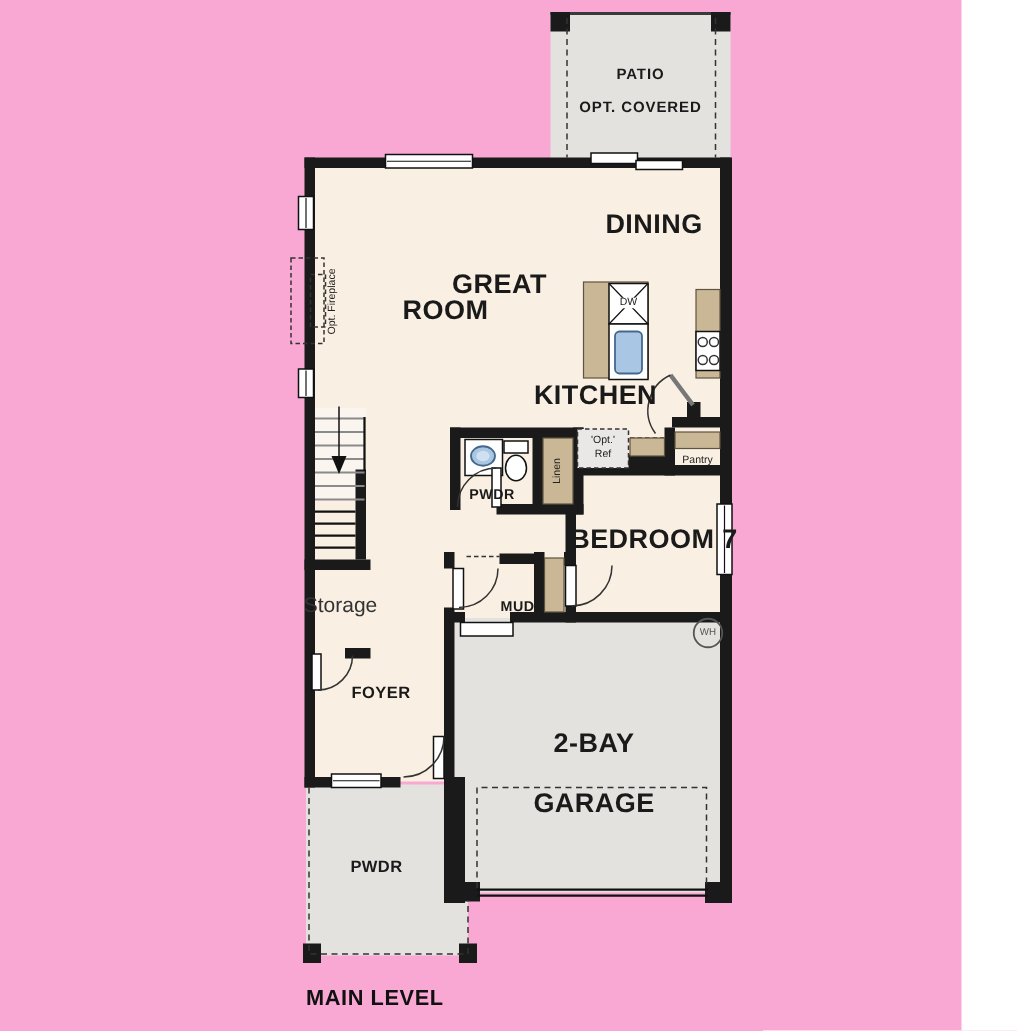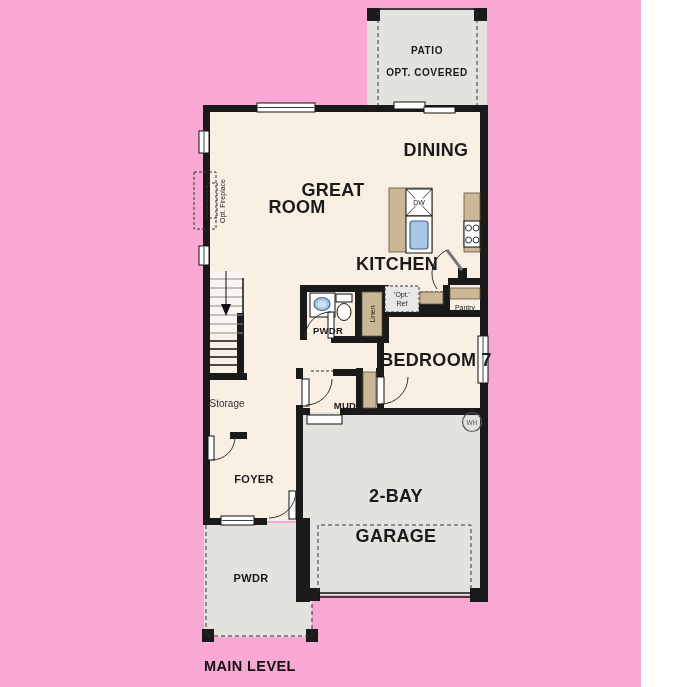--- a/index.html
+++ b/index.html
@@ -19,21 +19,21 @@
   .optbox{fill:var(--optional);stroke:#333;stroke-width:1;stroke-dasharray:3 2;}
   .arc{fill:none;stroke:#333;stroke-width:1;}
   .panel{fill:#fff;stroke:#111;stroke-width:1;}
   .fix{fill:#fff;stroke:#111;stroke-width:1;}
   .sk{fill:var(--sink);stroke:#44688c;stroke-width:1.2;}
   .lbl{position:absolute;transform:translate(-50%,-50%);font-weight:bold;color:#1a1a1a;white-space:nowrap;letter-spacing:.3px;}
   .s13{font-size:18px;}
   .s11{font-size:11px;}
   .s10{font-size:10px;letter-spacing:.6px;}
   .s9{font-size:9.5px;}
-  .s8{font-size:10px;font-weight:normal;color:#333;letter-spacing:0;}
+  .s8{font-size:14px;font-weight:normal;color:#333;letter-spacing:0;}
   .s7{font-size:7px;font-weight:normal;color:#222;letter-spacing:0;}
   .s6{font-size:6.5px;font-weight:normal;color:#555;letter-spacing:0;}
   .vert{transform:translate(-50%,-50%) rotate(-90deg);}
   .lblbg{background:#fff;padding:0 1px;}
   .caption{position:absolute;font-weight:bold;font-size:14.5px;color:#111;letter-spacing:.4px;white-space:nowrap;}
 </style>
 </head>
 <body>
 
 <div class="stage" style="--floor: #f9efe2; --exterior: #e3e2df; --counter: #c9b795; --wall: #1a1a1a; --sink: #a9c6e4; --optional: #e9e8e6;">
@@ -192,21 +192,21 @@
   <div class="lbl s13" style="left:297px;top:207px;">ROOM</div>
   <div class="lbl s13" style="left:397px;top:264px;">KITCHEN</div>
   <div class="lbl s9" style="left:328px;top:330px;">PWDR</div>
   <div class="lbl s7 vert" style="left:372px;top:314px;">Linen</div>
   <div class="lbl s7" style="left:402px;top:294px;">'Opt.'</div>
   <div class="lbl s7" style="left:402px;top:303px;">Ref</div>
   <div class="lbl s7" style="left:465px;top:307px;">Pantry</div>
   <div class="lbl s13" style="left:436px;top:360px;">BEDROOM 7</div>
   <div class="lbl s9" style="left:345px;top:372px;margin-top:33px;">MUD</div>
   <div class="lbl s8" style="left:227px;top:403px;">Storage</div>
-  <div class="lbl s11" style="left:254px;top:479px;">FOYER</div>
+  <div class="lbl s11" style="left:254px;top:462px;">FOYER</div>
   <div class="lbl s13" style="left:396px;top:496px;">2-BAY</div>
   <div class="lbl s13" style="left:396px;top:512px;margin-top:24px;">GARAGE</div>
   <div class="lbl s11" style="left:251px;top:578px;">PWDR</div>
   <div class="lbl s7 vert" style="left:222px;top:201px;">Opt. Fireplace</div>
   <div class="lbl s7 lblbg" style="left:419px;top:202px;">DW</div>
   <div class="lbl s6" style="left:472px;top:422px;">WH</div>
   <div class="caption" style="left:204px;top:658px;">MAIN LEVEL</div>
 </div>
 
 </body></html>

